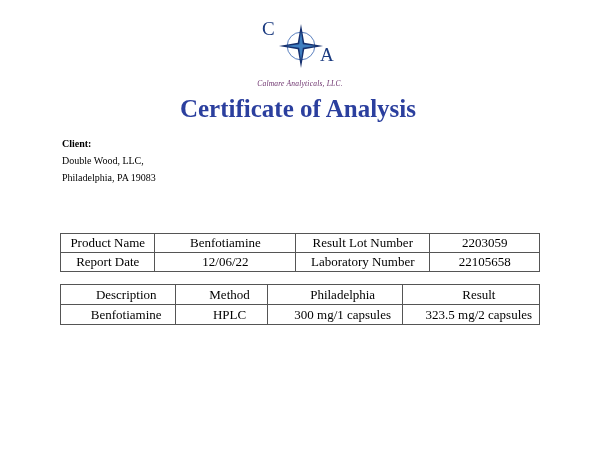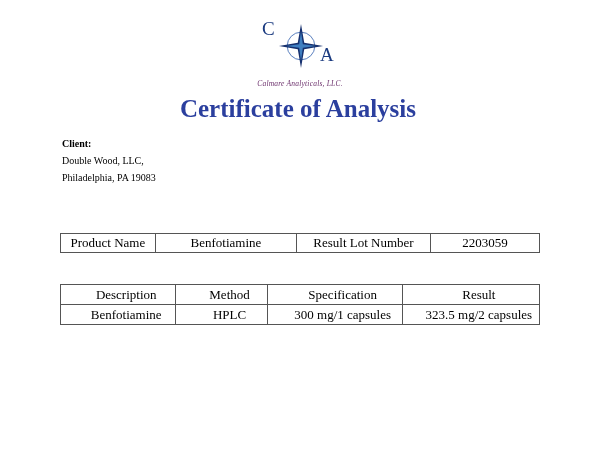--- a/index.html
+++ b/index.html
@@ -164,29 +164,35 @@
 
 
   <table class="info-table">
     <tbody>
       <tr>
         <td class="c1">Product Name</td>
         <td class="c2">Benfotiamine</td>
         <td class="c3">Result Lot Number</td>
         <td class="c4">2203059</td>
       </tr>
+      <tr>
+        <td class="c1">Report Date</td>
+        <td class="c2">12/06/22</td>
+        <td class="c3">Laboratory Number</td>
+        <td class="c4">22105658</td>
+      </tr>
     </tbody>
   </table>
 
   <table class="result-table">
     <tbody>
       <tr>
         <td class="r1">Description</td>
         <td class="r2">Method</td>
-        <td class="r3">Specification</td>
+        <td class="r3">Philadelphia</td>
         <td class="r4">Result</td>
       </tr>
       <tr>
         <td class="r1">Benfotiamine</td>
         <td class="r2">HPLC</td>
         <td class="r3">300 mg/1 capsules</td>
         <td class="r4">323.5 mg/2 capsules</td>
       </tr>
     </tbody>
   </table>

